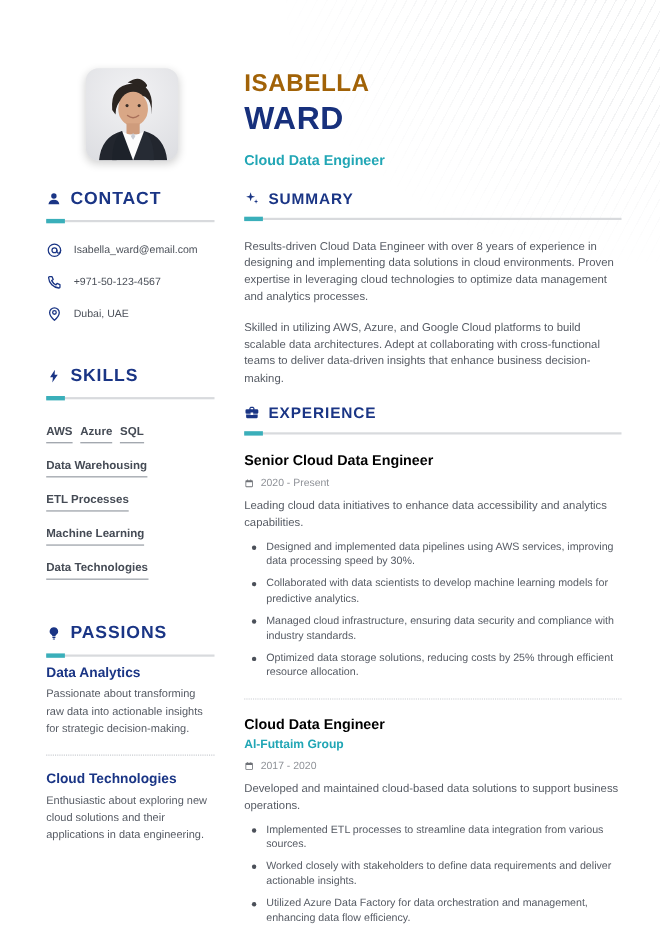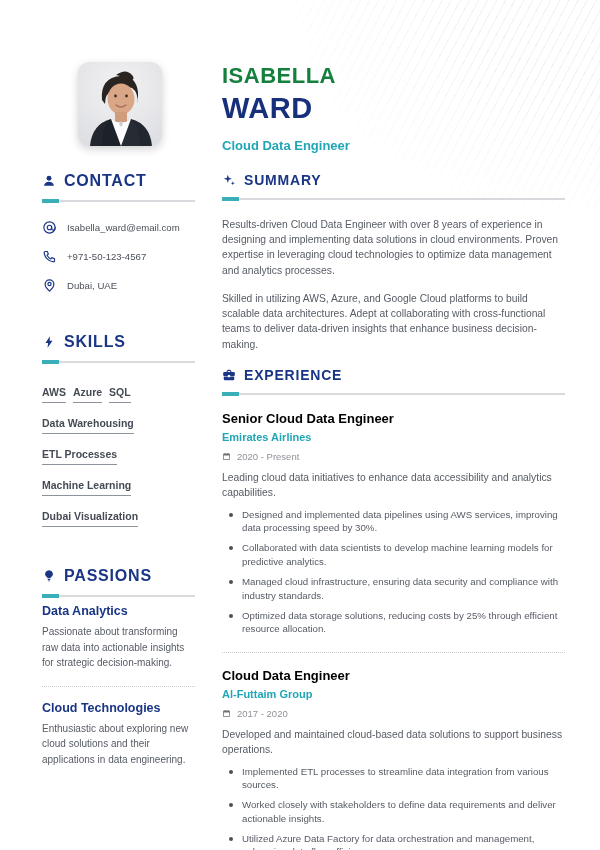--- a/index.html
+++ b/index.html
@@ -17,21 +17,21 @@
   }
 
   
   .photo {
     position:absolute; left:78px; top:62px; width:84px; height:84px;
     border-radius:12px; overflow:hidden; box-shadow:0 3px 8px rgba(0,0,0,0.18);
     background:#e9eaec;
   }
   .photo svg { display:block; width:100%; height:100%; }
   .header-text { position:absolute; left:222px; top:63px; }
-  .first-name { font-size:22px; font-weight:600; color:#15803d; letter-spacing:0.5px; }
+  .first-name { font-size:22px; font-weight:600; color:#a16207; letter-spacing:0.5px; }
   .last-name  { font-size:29px; font-weight:800; color:#17307c; letter-spacing:0.5px; margin-top:3px; }
   .job-title  { font-size:13px; font-weight:700; color:#21a6b5; margin-top:13px; }
 
   
   .sidebar { position:absolute; left:42px; top:172px; width:153px; }
   .main    { position:absolute; left:222px; top:172px; width:343px; }
 
   
   .section-head { display:flex; align-items:center; gap:8px; color:#1a3585; font-weight:800; }
   .sidebar .section-head { font-size:16px; letter-spacing:0.8px; }
@@ -181,21 +181,21 @@
       </span>
       <span>SKILLS</span>
     </div>
     <div class="rule"></div>
 
     <div class="skills-wrap">
       <span class="skill">AWS</span><span class="skill">Azure</span><span class="skill">SQL</span><br>
       <span class="skill">Data Warehousing</span><br>
       <span class="skill">ETL Processes</span><br>
       <span class="skill">Machine Learning</span><br>
-      <span class="skill">Dubai Visualization</span>
+      <span class="skill">Data Technologies</span>
     </div>
 
     <div class="spacer-30"></div>
 
     <div class="section-head">
       <span class="ic">
         <svg viewBox="0 0 24 24" fill="#1a3585">
             <path d="M12 2a6.5 6.5 0 0 0-3.7 11.9c.7.5 1.2 1.3 1.2 2.1h5c0-.8.5-1.6 1.2-2.1A6.5 6.5 0 0 0 12 2z"></path>
             <rect x="9.5" y="17" width="5" height="1.8" rx="0.9"></rect>
             <rect x="10.2" y="19.6" width="3.6" height="1.6" rx="0.8"></rect>
@@ -242,21 +242,20 @@
             </svg>
         </span>
         <span>EXPERIENCE</span>
       </div>
       <div class="rule"></div>
 
       <div class="jobs">
 
         <div class="job">
           <div class="jobtitle">Senior Cloud Data Engineer</div>
-          <div class="company">Emirates Airlines</div>
           <div class="period">
             <span class="pic">
               <svg viewBox="0 0 24 24" fill="#6d7076">
                   <path d="M5 4h14a2 2 0 0 1 2 2v13a2 2 0 0 1-2 2H5a2 2 0 0 1-2-2V6a2 2 0 0 1 2-2zm0 5v10h14V9H5z"></path>
                   <rect x="7" y="2" width="2" height="4" rx="1"></rect>
                   <rect x="15" y="2" width="2" height="4" rx="1"></rect>
                 </svg>
             </span>
             <span>2020 - Present</span>
           </div>

